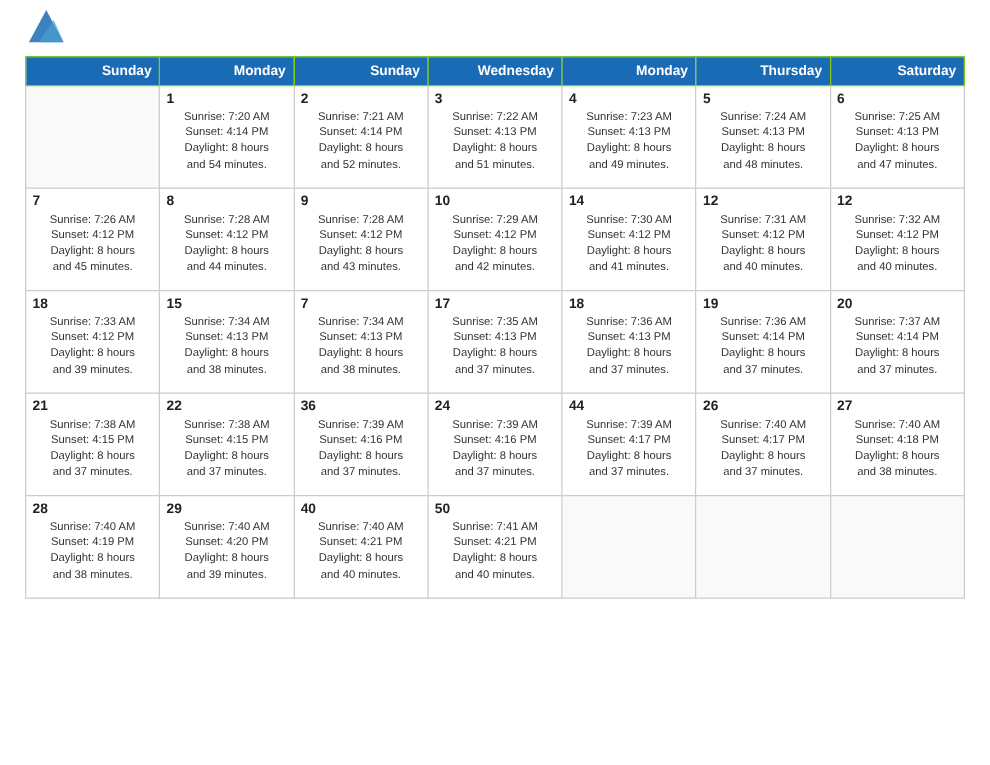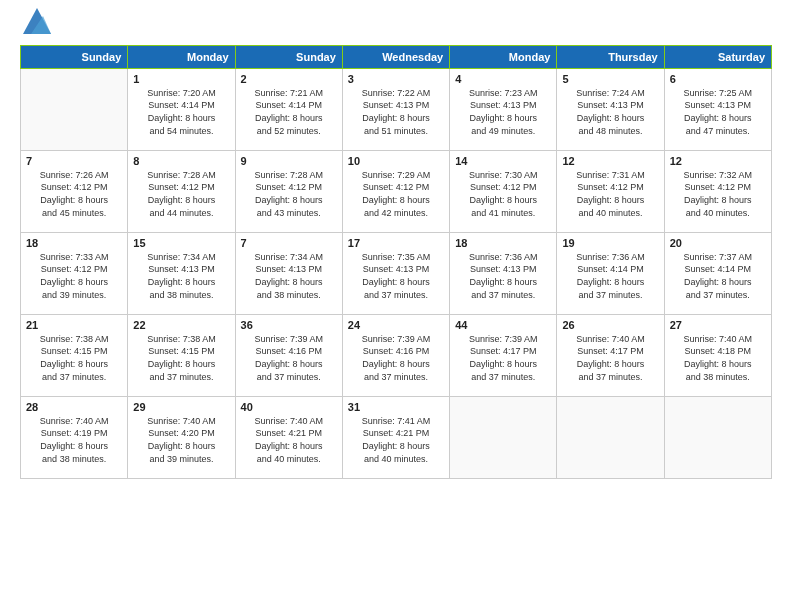--- a/index.html
+++ b/index.html
@@ -245,21 +245,21 @@
           </td>
           <td>
             <div class="day-num">29</div>
             <div class="day-info">Sunrise: 7:40 AM<br>Sunset: 4:20 PM<br>Daylight: 8 hours<br>and 39 minutes.</div>
           </td>
           <td>
             <div class="day-num">40</div>
             <div class="day-info">Sunrise: 7:40 AM<br>Sunset: 4:21 PM<br>Daylight: 8 hours<br>and 40 minutes.</div>
           </td>
           <td>
-            <div class="day-num">31</div>
+            <div class="day-num">50</div>
             <div class="day-info">Sunrise: 7:41 AM<br>Sunset: 4:21 PM<br>Daylight: 8 hours<br>and 40 minutes.</div>
           </td>
           <td class="empty"></td>
           <td class="empty"></td>
           <td class="empty"></td>
         </tr>
       </tbody>
   </table>
 </div>
 

